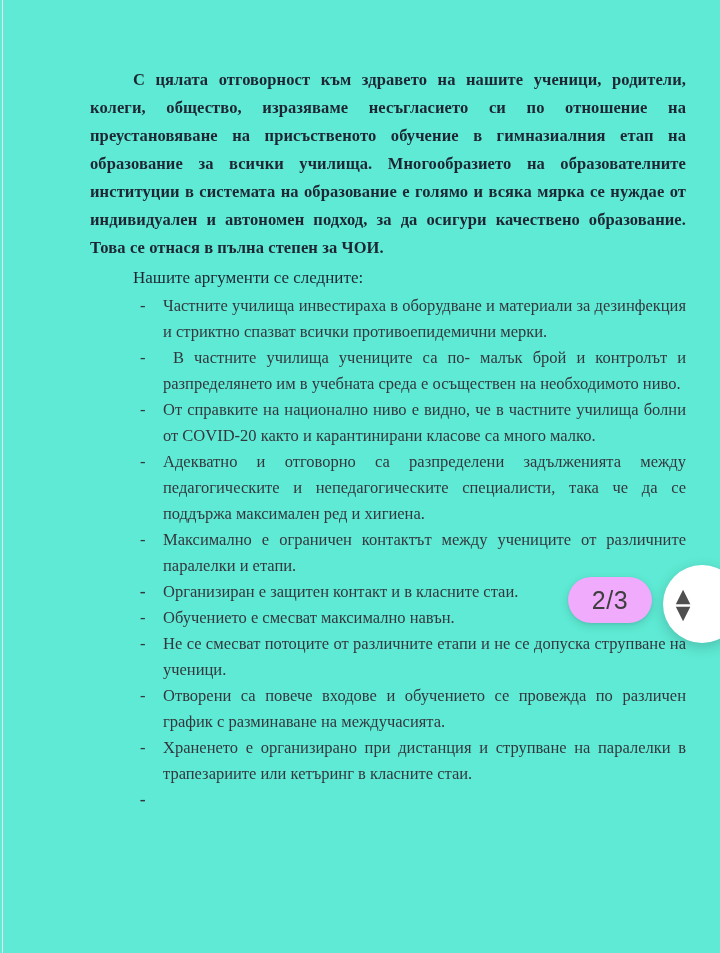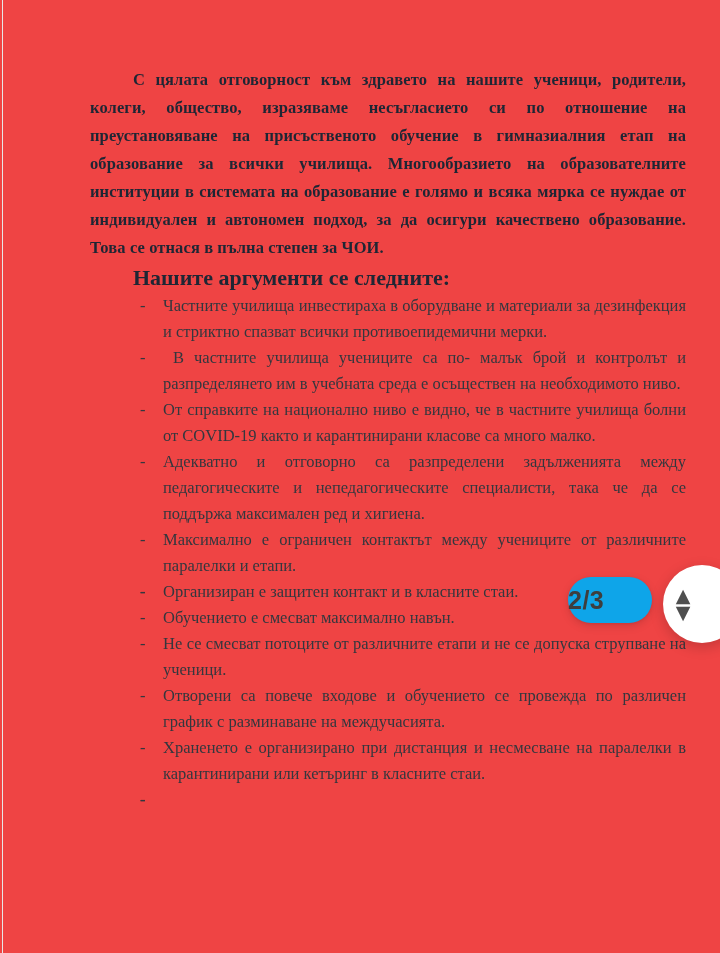--- a/index.html
+++ b/index.html
@@ -10,21 +10,21 @@
     width: 720px;
     height: 953px;
     overflow: hidden;
     position: relative;
     background: #ffffff;
     font-family: "Liberation Serif", serif;
   }
   .page {
     position: absolute;
     inset: 0;
-    background: #ef4444;
+    background: #5eead4;
   }
   .left-edge {
     position: absolute;
     left: 2px;
     top: 0;
     bottom: 0;
     width: 1px;
     background: #e7e7e7;
   }
   .content {
@@ -39,23 +39,23 @@
     font-size: 16.5px;
     line-height: 28px;
     font-weight: 700;
     text-align: justify;
     text-indent: 43px;
     color: var(--intro-text, #1e2634);
     letter-spacing: 0.1px;
   }
   .heading {
     margin: 2px 0 0 43px;
-    font-size: 22px;
+    font-size: 17px;
     line-height: 27px;
-    font-weight: 700;
+    font-weight: 400;
     color: var(--intro-text, #1e2634);
   }
   .bullet-list {
     margin-top: 2px;
     font-size: 16.5px;
     line-height: 26px;
     color: var(--body-text, #34373e);
   }
   .bullet-item {
     position: relative;
@@ -66,29 +66,29 @@
     position: absolute;
     left: 50px;
     top: 0;
   }
   .page-pill {
     position: absolute;
     left: 568px;
     top: 577px;
     width: 84px;
     height: 46px;
-    background: #0ea5e9;
+    background: #f0abfc;
     border-radius: 24px;
     box-shadow: 0 3px 10px rgba(0,0,0,0.13), 0 1px 3px rgba(0,0,0,0.07);
     display: flex;
     align-items: center;
-    justify-content: flex-start;
+    justify-content: center;
     font-family: "Liberation Sans", sans-serif;
     font-size: 25px;
-    font-weight: 700;
+    font-weight: 400;
     color: var(--page-indicator-text, #3e3e3e);
     letter-spacing: 0.5px;
   }
   .scroll-widget {
     position: absolute;
     left: 663px;
     top: 565px;
     width: 78px;
     height: 78px;
     background: #ffffff;
@@ -116,29 +116,29 @@
 <body>
 
 <div class="page">
   <div class="left-edge"></div>
   <div class="content">
     <p class="intro">С цялата отговорност към здравето на нашите ученици, родители, колеги, общество, изразяваме несъгласието си по отношение на преустановяване на присъственото обучение в гимназиалния етап на образование за всички училища. Многообразието на образователните институции в системата на образование е голямо и всяка мярка се нуждае от индивидуален и автономен подход, за да осигури качествено образование. Това се отнася в пълна степен за ЧОИ.</p>
     <p class="heading">Нашите аргументи се следните:</p>
     <div class="bullet-list" id="bullet-list">
         <div class="bullet-item"><span class="marker">-</span><span>Частните училища инвестираха в оборудване и материали за дезинфекция и стриктно спазват всички противоепидемични мерки.</span></div>
         <div class="bullet-item"><span class="marker">-</span><span>&nbsp;В частните училища учениците са по- малък брой и контролът и разпределянето им в учебната среда е осъществен на необходимото ниво.</span></div>
-        <div class="bullet-item"><span class="marker">-</span><span>От справките на национално ниво е видно, че в частните училища болни от COVID-19 както и карантинирани класове са много малко.</span></div>
+        <div class="bullet-item"><span class="marker">-</span><span>От справките на национално ниво е видно, че в частните училища болни от COVID-20 както и карантинирани класове са много малко.</span></div>
         <div class="bullet-item"><span class="marker">-</span><span>Адекватно и отговорно са разпределени задълженията между педагогическите и непедагогическите специалисти, така че да се поддържа максимален ред и хигиена.</span></div>
         <div class="bullet-item"><span class="marker">-</span><span>Максимално е ограничен контактът между учениците от различните паралелки и етапи.</span></div>
         <div class="bullet-item"><span class="marker">-</span></div>
         <div class="bullet-item"><span class="marker">-</span><span>Организиран е защитен контакт и в класните стаи.</span></div>
         <div class="bullet-item"><span class="marker">-</span><span>Обучението е смесват максимално навън.</span></div>
         <div class="bullet-item"><span class="marker">-</span><span>Не се смесват потоците от различните етапи и не се допуска струпване на ученици.</span></div>
         <div class="bullet-item"><span class="marker">-</span><span>Отворени са повече входове и обучението се провежда по различен график с разминаване на междучасията.</span></div>
-        <div class="bullet-item"><span class="marker">-</span><span>Храненето е организирано при дистанция и несмесване на паралелки в карантинирани или кетъринг в класните стаи.</span></div>
+        <div class="bullet-item"><span class="marker">-</span><span>Храненето е организирано при дистанция и струпване на паралелки в трапезариите или кетъринг в класните стаи.</span></div>
         <div class="bullet-item"><span class="marker">-</span></div>
         <div class="bullet-item"><span class="marker">-</span></div>
       </div>
   </div>
 </div>
 
 <div class="page-pill">
   <span>2/3</span>
 </div>
 

